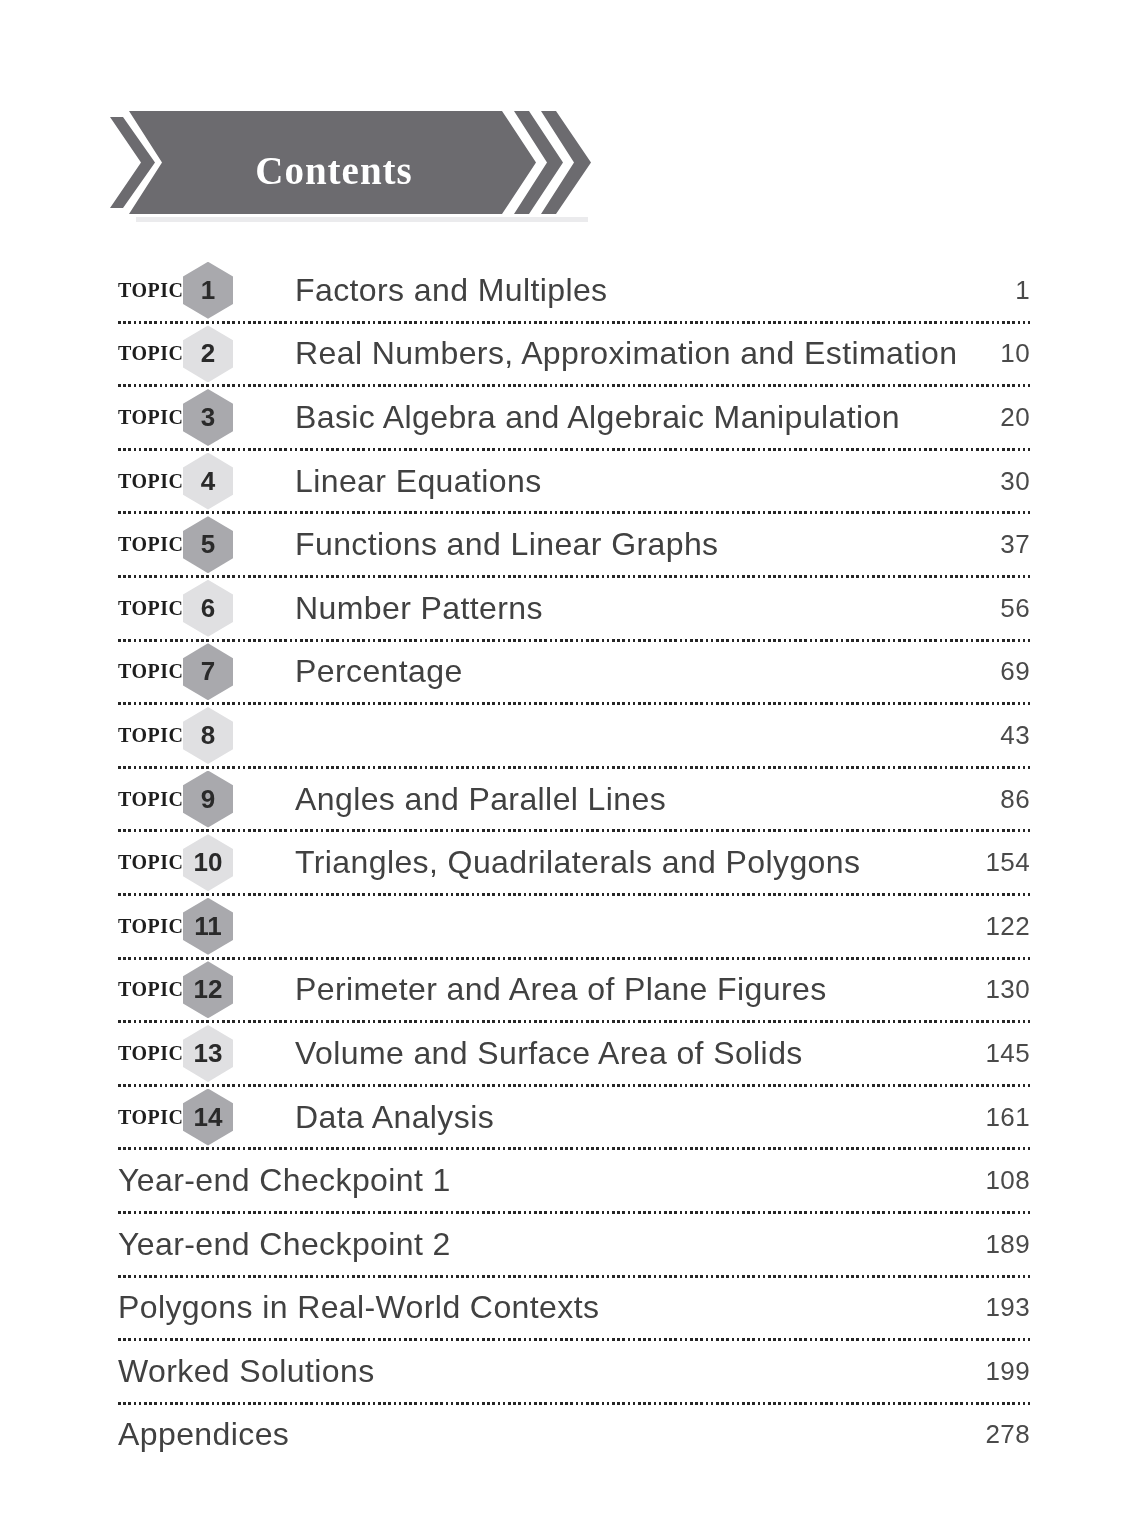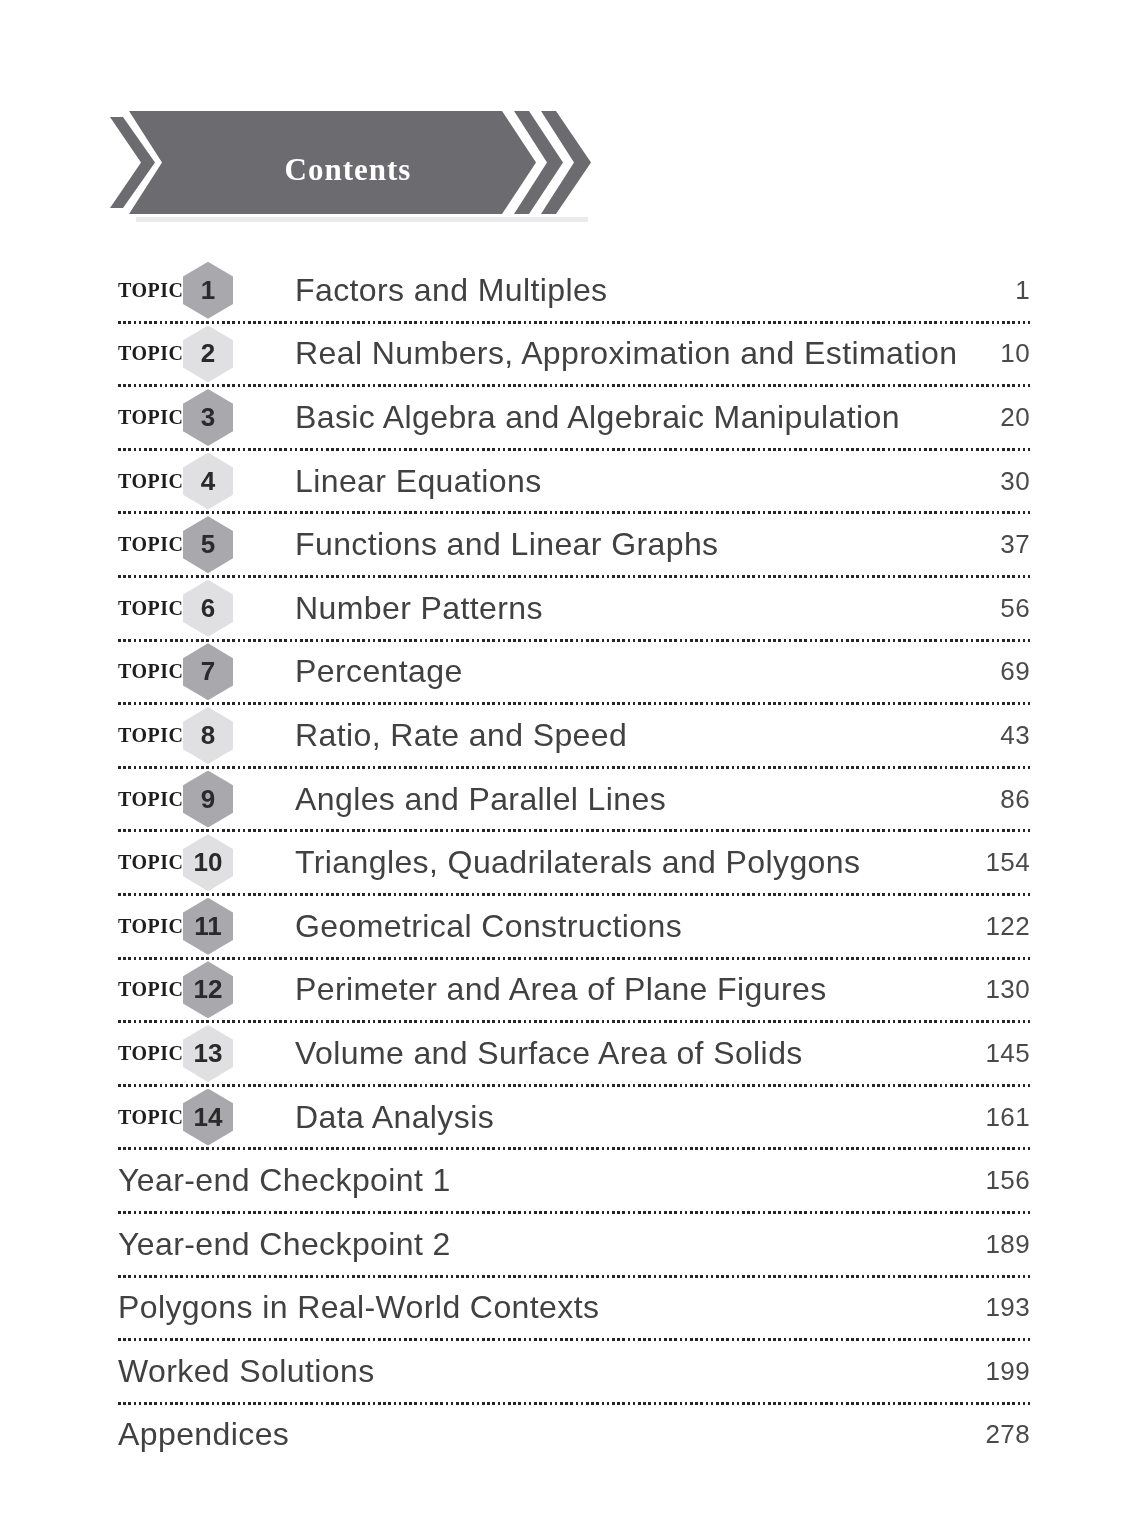--- a/index.html
+++ b/index.html
@@ -10,26 +10,26 @@
     margin:0 auto;
     overflow:hidden;
     font-family:"Liberation Sans", sans-serif;
   }
 
   
   .banner-wrap{position:absolute;left:110px;top:111px;width:482px;height:115px;}
   .banner-shadow{position:absolute;left:26px;top:106px;width:452px;height:5px;background:#ebebed;}
   .banner-svg{position:absolute;left:0;top:0;}
   .banner-title{
-    position:absolute;left:18px;top:0;width:440px;height:118px;
+    position:absolute;left:4px;top:0;width:440px;height:118px;
     display:flex;align-items:center;justify-content:center;
     color:#ffffff;
     font-family:"Liberation Serif", serif;
     font-weight:bold;
-    font-size:31px;
+    font-size:39px;
     letter-spacing:1px;
   }
 
   
   .toc{position:absolute;left:118px;top:260px;width:912px;}
   .row{
     height:60.6px;
     display:flex;
     align-items:center;
     position:relative;
@@ -136,42 +136,40 @@
     <div class="row topic-row">
       <span class="topic-label">TOPIC</span>
       <span class="hex dark">7</span>
       <span class="entry-title">Percentage</span>
       <span class="entry-page">69</span>
     </div>
   <div class="divider"></div>
     <div class="row topic-row">
       <span class="topic-label">TOPIC</span>
       <span class="hex light">8</span>
-      <span class="entry-title">Ratio, Rate and Speed</span>
       <span class="entry-page">43</span>
     </div>
   <div class="divider"></div>
     <div class="row topic-row">
       <span class="topic-label">TOPIC</span>
       <span class="hex dark">9</span>
       <span class="entry-title">Angles and Parallel Lines</span>
       <span class="entry-page">86</span>
     </div>
   <div class="divider"></div>
     <div class="row topic-row">
       <span class="topic-label">TOPIC</span>
       <span class="hex light">10</span>
       <span class="entry-title">Triangles, Quadrilaterals and Polygons</span>
       <span class="entry-page">154</span>
     </div>
   <div class="divider"></div>
     <div class="row topic-row">
       <span class="topic-label">TOPIC</span>
       <span class="hex dark">11</span>
-      <span class="entry-title">Geometrical Constructions</span>
       <span class="entry-page">122</span>
     </div>
   <div class="divider"></div>
     <div class="row topic-row">
       <span class="topic-label">TOPIC</span>
       <span class="hex dark">12</span>
       <span class="entry-title">Perimeter and Area of Plane Figures</span>
       <span class="entry-page">130</span>
     </div>
   <div class="divider"></div>
@@ -184,21 +182,21 @@
   <div class="divider"></div>
     <div class="row topic-row">
       <span class="topic-label">TOPIC</span>
       <span class="hex dark">14</span>
       <span class="entry-title">Data Analysis</span>
       <span class="entry-page">161</span>
     </div>
   <div class="divider"></div>
     <div class="row section-row">
       <span class="entry-title">Year-end Checkpoint 1</span>
-      <span class="entry-page">156</span>
+      <span class="entry-page">108</span>
     </div>
   <div class="divider"></div>
     <div class="row section-row">
       <span class="entry-title">Year-end Checkpoint 2</span>
       <span class="entry-page">189</span>
     </div>
   <div class="divider"></div>
     <div class="row section-row">
       <span class="entry-title">Polygons in Real-World Contexts</span>
       <span class="entry-page">193</span>

